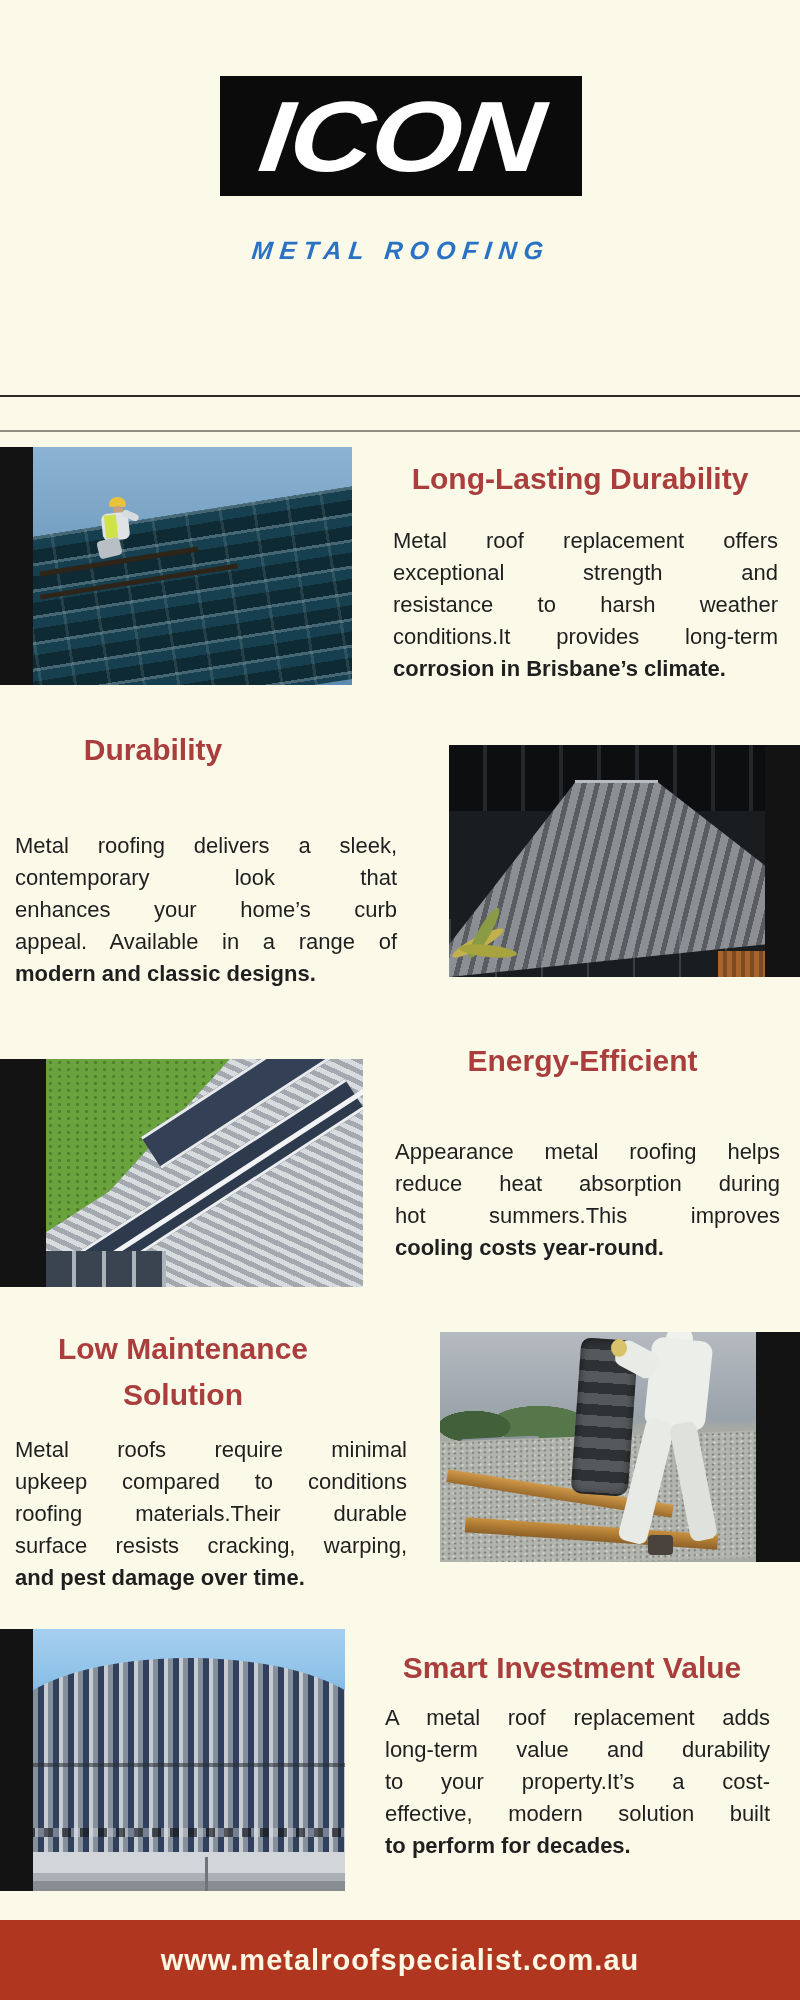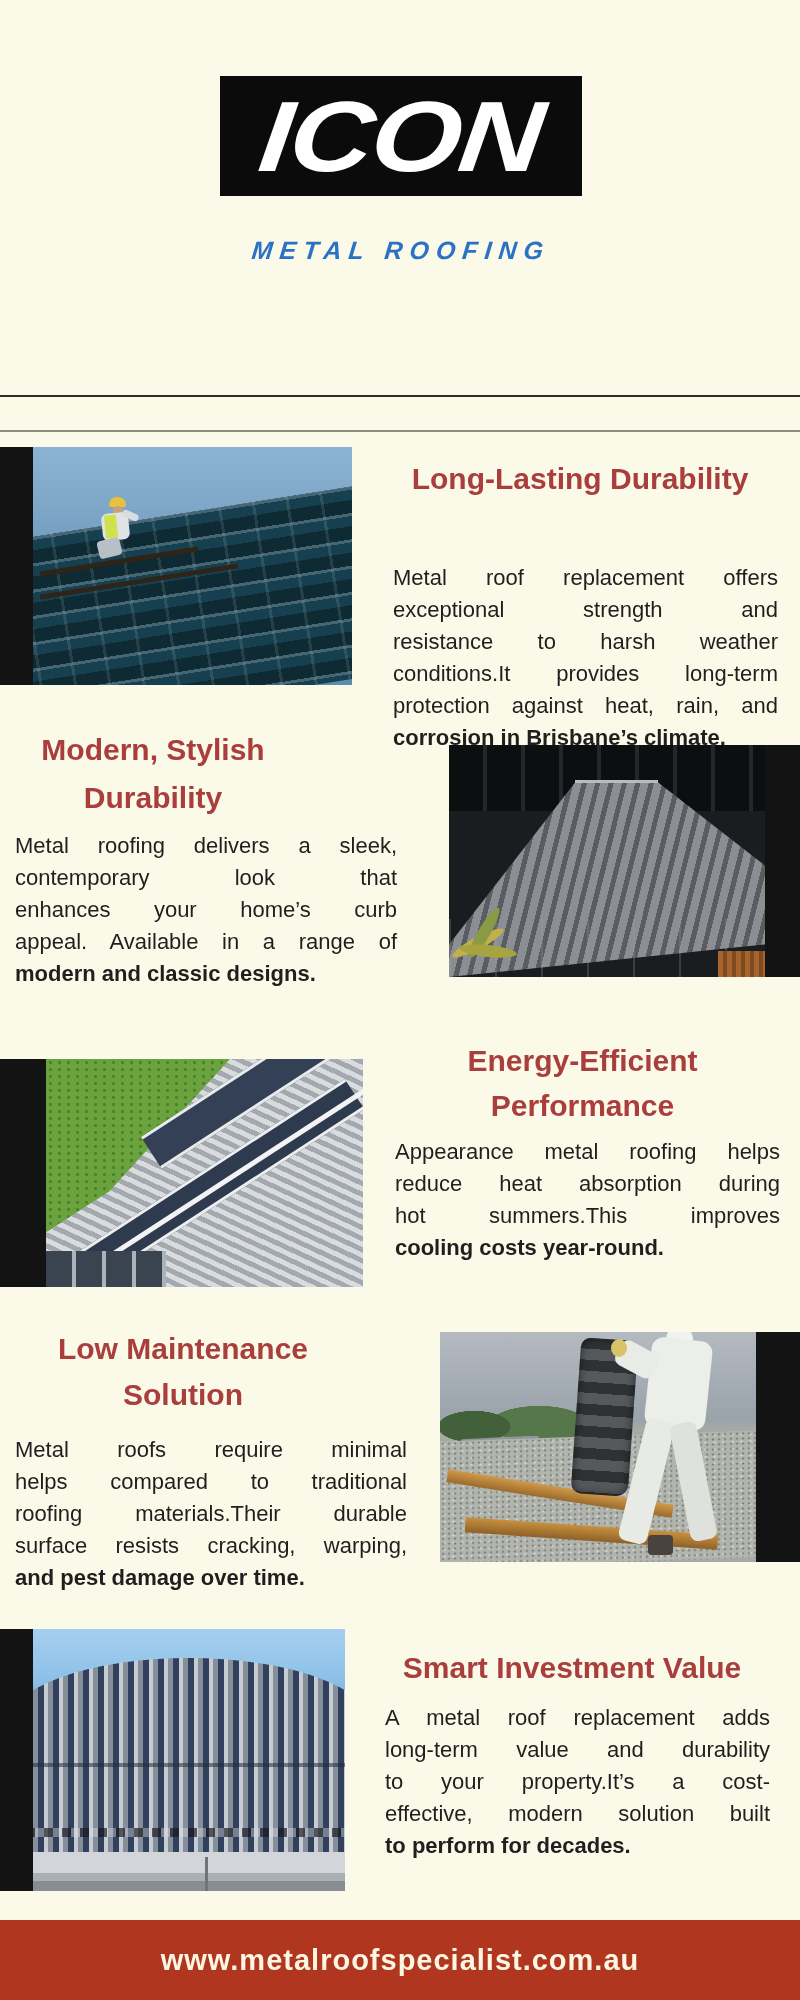--- a/index.html
+++ b/index.html
@@ -36,21 +36,21 @@
 
   
   .heading { font-weight:bold; color:#A93E3C; text-align:center; font-size:30px; }
   .body-txt { font-size:22px; line-height:32px; color:#1F1F1F; }
   .jline { text-align:justify; text-align-last:justify; }
   .jline.last { text-align-last:left;font-weight:bold; }
 
   
   .s1-img { left:0; top:447px; width:352px; height:238px; }
   .s1-heading { left:385px; top:461px; width:390px; line-height:36px; }
-  .s1-body { left:393px; top:525px; width:385px;margin-top:37px; }
+  .s1-body { left:393px; top:525px; width:385px; }
 
   .s2-heading { left:0; top:726px; width:306px; line-height:48px; }
   .s2-body { left:15px; top:830px; width:382px; }
   .s2-img { left:449px; top:745px; width:351px; height:232px; }
 
   .s3-img { left:0; top:1059px; width:363px; height:228px; }
   .s3-heading { left:395px; top:1038px; width:375px; line-height:45px; }
   .s3-body { left:395px; top:1136px; width:385px; }
 
   .s4-heading { left:10px; top:1326px; width:346px; line-height:46px; }
@@ -200,26 +200,24 @@
         <div class="legs"></div>
       </div>
     </div>
   </div>
   <div class="abs heading s1-heading">Long-Lasting Durability</div>
   <div class="abs body-txt s1-body">
     <div class="jline">Metal roof replacement offers</div>
     <div class="jline">exceptional strength and</div>
     <div class="jline">resistance to harsh weather</div>
     <div class="jline">conditions.It provides long-term</div>
-    <div class="jline">protection against heat, rain, and</div>
     <div class="jline last">corrosion in Brisbane’s climate.</div>
   </div>
 
   <div class="abs heading s2-heading">
-    <div>Modern, Stylish</div>
     <div>Durability</div>
   </div>
   <div class="abs body-txt s2-body">
     <div class="jline">Metal roofing delivers a sleek,</div>
     <div class="jline">contemporary look that</div>
     <div class="jline">enhances your home’s curb</div>
     <div class="jline">appeal. Available in a range of</div>
     <div class="jline last">modern and classic designs.</div>
   </div>
   <div class="abs img-wrap s2-img">
@@ -244,36 +242,35 @@
       <div class="plane"></div>
       <div class="grass"></div>
       <div class="navy1"></div>
       <div class="navy2"></div>
       <div class="edge"></div>
       <div class="win"></div>
     </div>
   </div>
   <div class="abs heading s3-heading">
     <div>Energy-Efficient</div>
-    <div>Performance</div>
   </div>
   <div class="abs body-txt s3-body">
     <div class="jline">Appearance metal roofing helps</div>
     <div class="jline">reduce heat absorption during</div>
     <div class="jline">hot summers.This improves</div>
     <div class="jline last">cooling costs year-round.</div>
   </div>
 
   <div class="abs heading s4-heading">
     <div>Low Maintenance</div>
     <div>Solution</div>
   </div>
   <div class="abs body-txt s4-body">
     <div class="jline">Metal roofs require minimal</div>
-    <div class="jline">helps compared to traditional</div>
+    <div class="jline">upkeep compared to conditions</div>
     <div class="jline">roofing materials.Their durable</div>
     <div class="jline">surface resists cracking, warping,</div>
     <div class="jline last">and pest damage over time.</div>
   </div>
   <div class="abs img-wrap s4-img">
     <div class="photo p4" style="left:0;width:316px;">
       <div class="trees"></div>
       <div class="shed"></div>
       <div class="deck"></div>
       <div class="plank1"></div>

